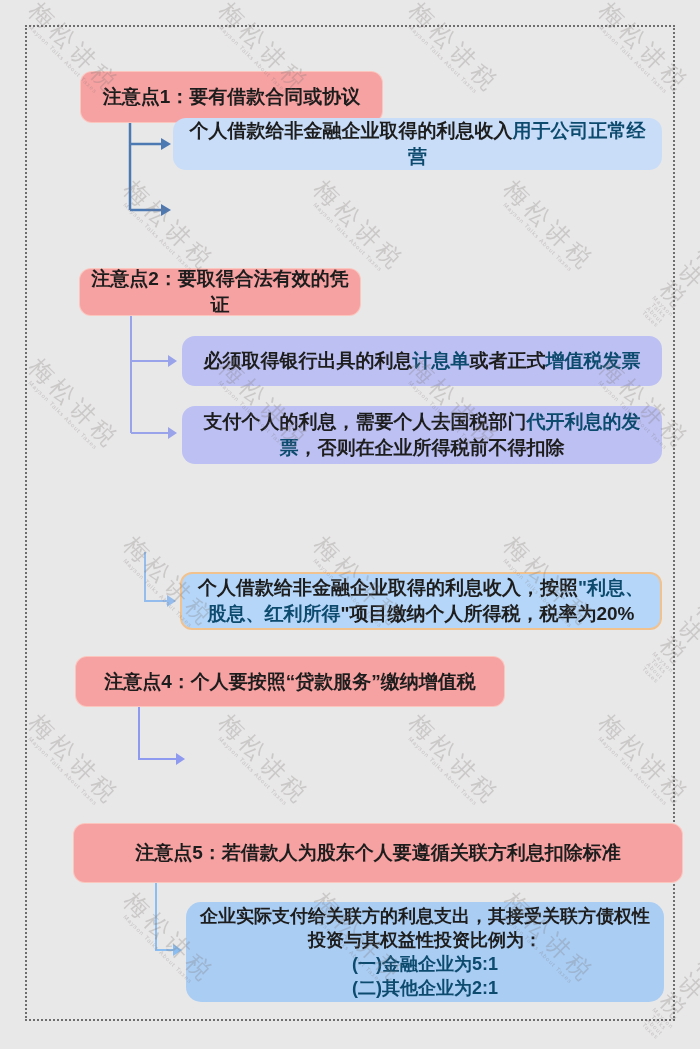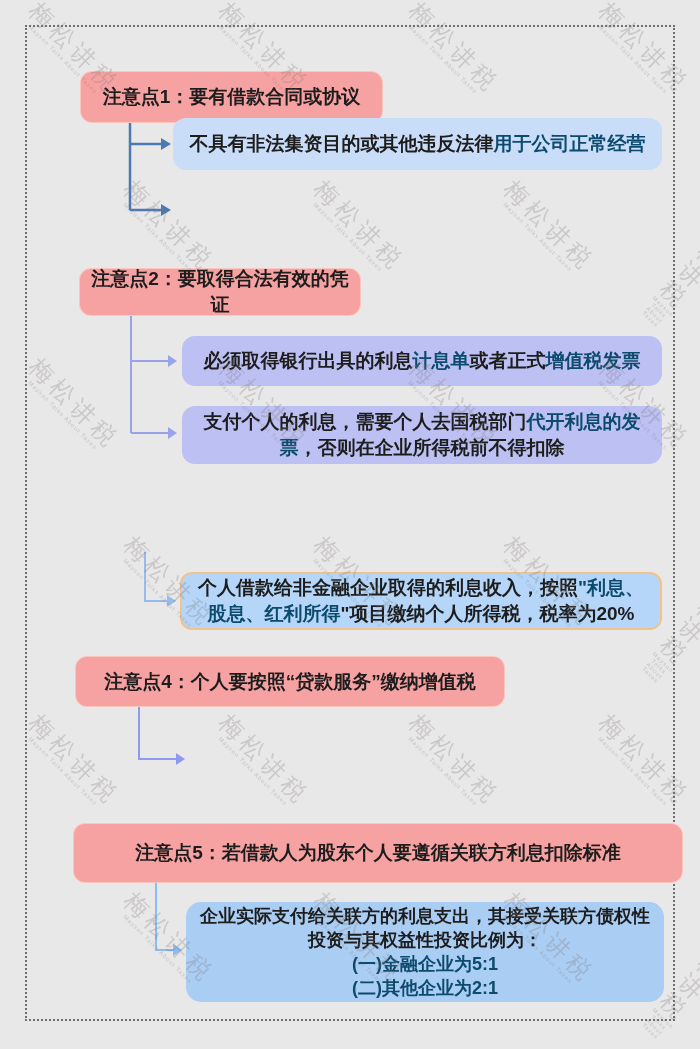--- a/index.html
+++ b/index.html
@@ -64,21 +64,21 @@
     </g>
     <g stroke="#8abef2" stroke-width="2" fill="none">
       <path d="M156,883 V950 H174"></path>
     </g>
     <g fill="#8abef2" stroke="none">
       <polygon points="173,944 182,950 173,956"></polygon>
     </g>
   </svg>
 
   <div class="box pink" style="left:80px;top:43px;width:303px;height:52px;margin-top:28px;">注意点1：要有借款合同或协议</div>
-  <div class="box b1" style="left:173px;top:118px;width:489px;height:52px;"><span><span>不具有非法集资目的或其他违反法律</span><span class="red">用于公司正常经营</span></span></div>
+  <div class="box b1" style="left:173px;top:118px;width:489px;height:52px;"><span><span>个人借款给非金融企业取得的利息收入</span><span class="red">用于公司正常经营</span></span></div>
 
   <div class="box pink" style="left:79px;top:268px;width:282px;height:48px;">注意点2：要取得合法有效的凭证</div>
   <div class="box b2" style="left:182px;top:336px;width:480px;height:50px;"><span><span>必须取得银行出具的利息</span><span class="red">计息单</span><span>或者正式</span><span class="red">增值税发票</span></span></div>
   <div class="box b2" style="left:182px;top:406px;width:480px;height:58px;"><span><span>支付个人的利息，需要个人去国税部门</span><span class="red">代开利息的发票</span><span>，否则在企业所得税前不得扣除</span></span></div>
 
   <div class="box b3" style="left:180px;top:572px;width:482px;height:58px;"><span><span>个人借款给非金融企业取得的利息收入，按照</span><span class="red">"利息、股息、红利所得</span><span>"项目缴纳个人所得税，税率为20%</span></span></div>
 
   <div class="box pink" style="left:75px;top:656px;width:430px;height:51px;">注意点4：个人要按照“贷款服务”缴纳增值税</div>
 
   <div class="box pink" style="left:73px;top:823px;width:610px;height:60px;">注意点5：若借款人为股东个人要遵循关联方利息扣除标准</div>

